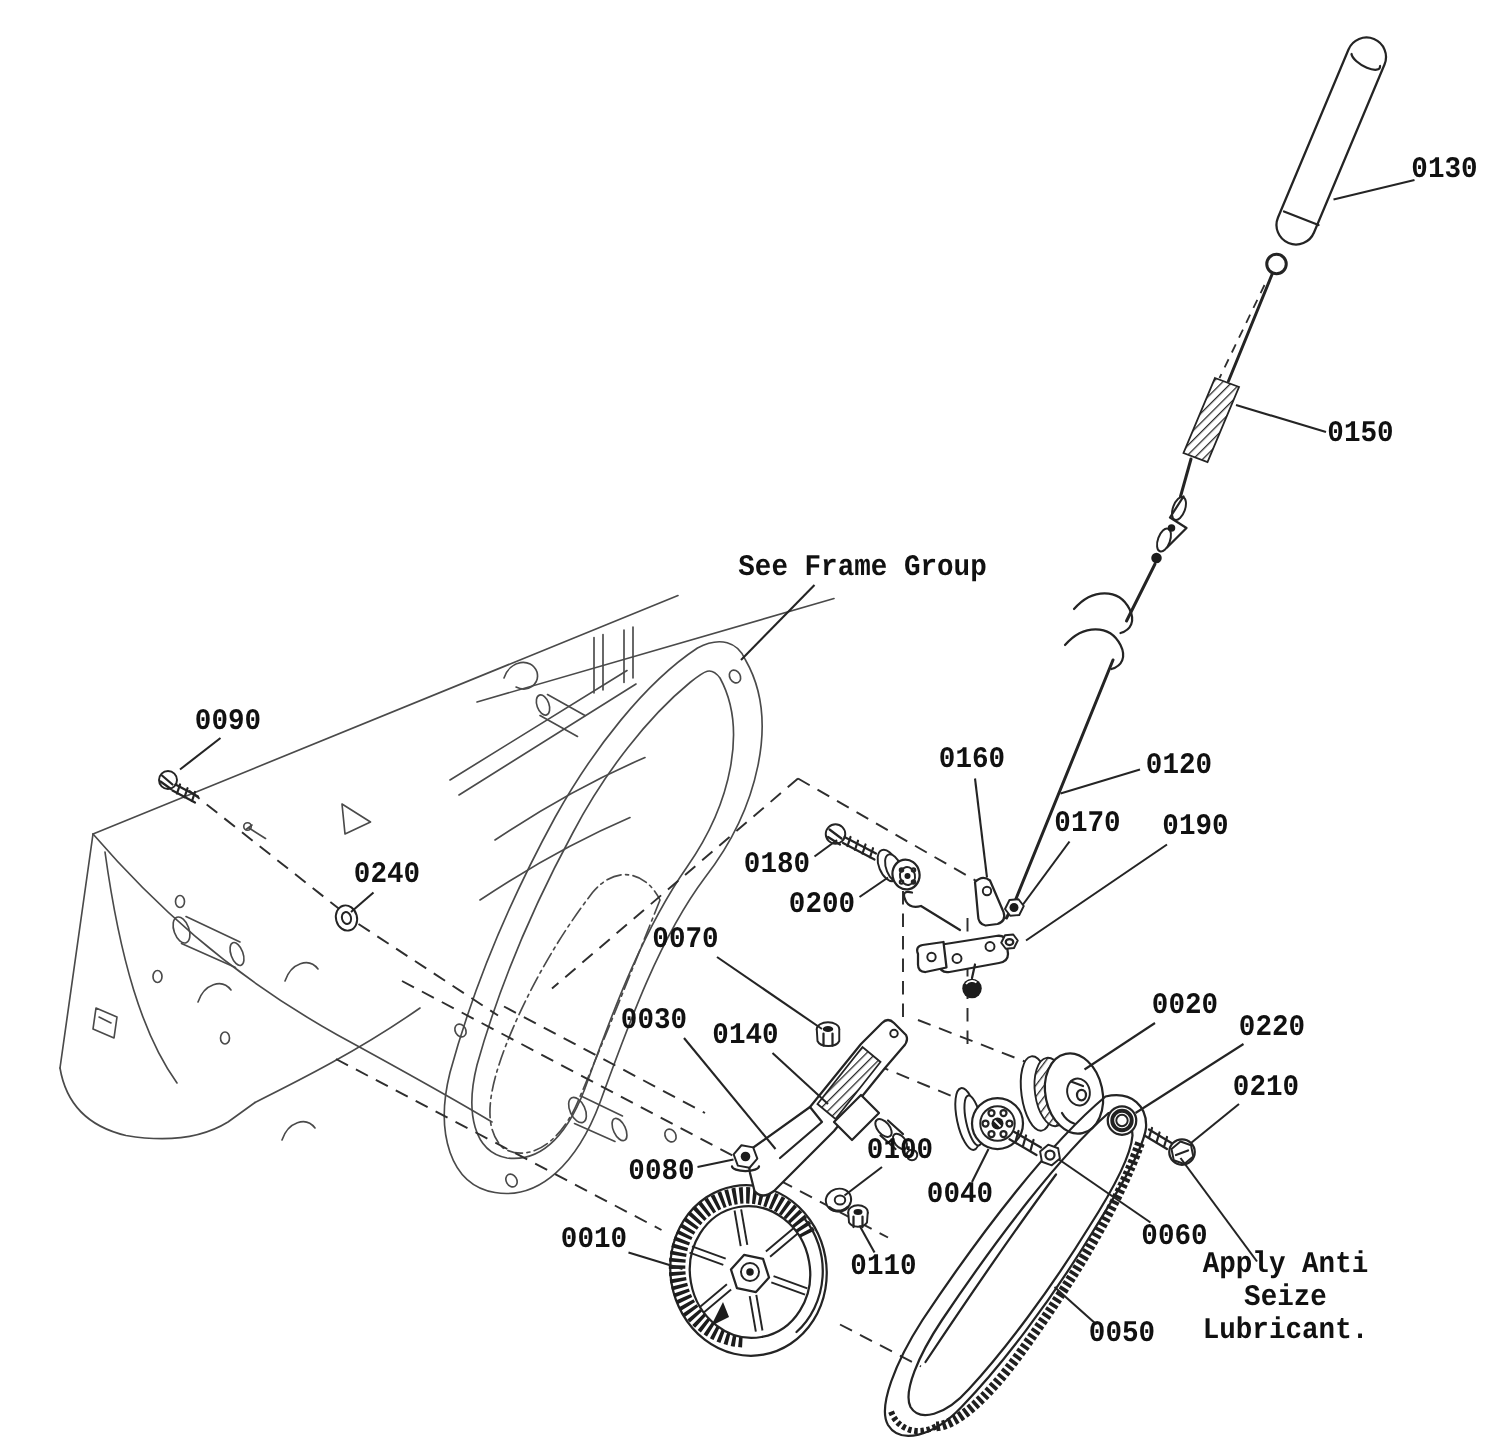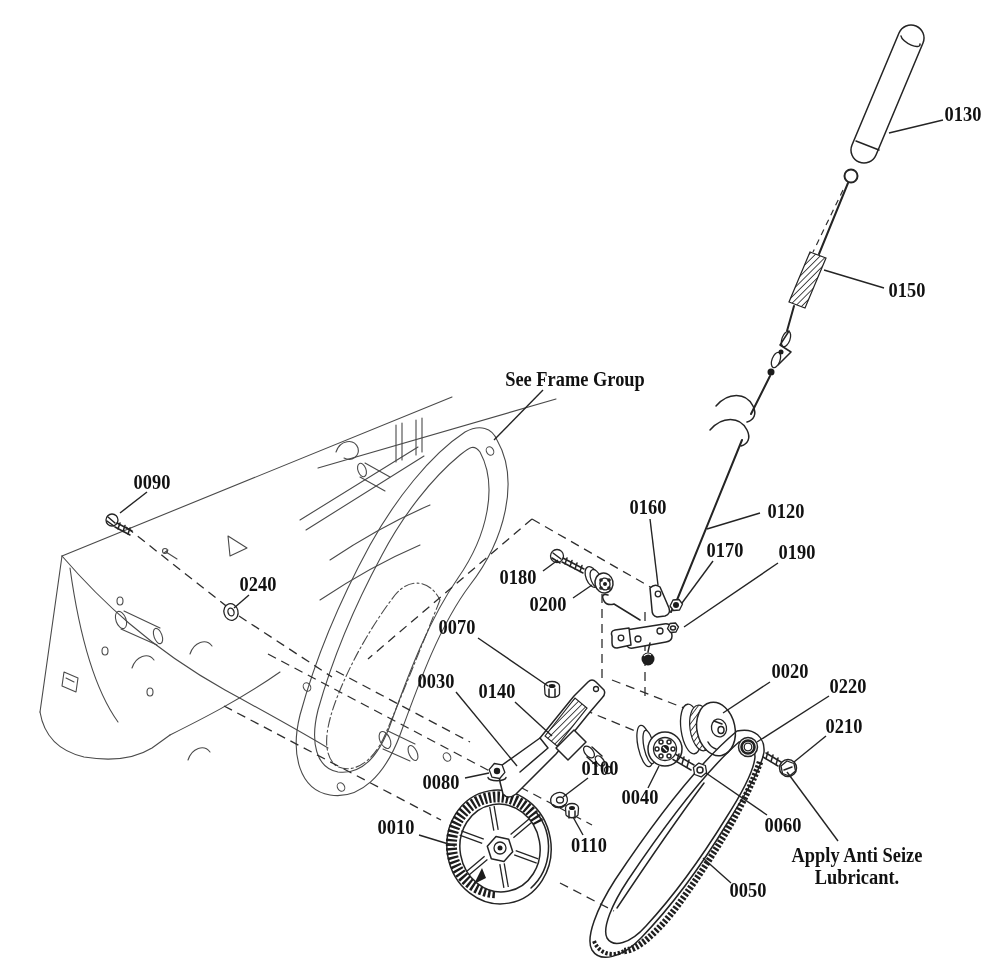--- a/index.html
+++ b/index.html
@@ -1,17 +1,17 @@
 <!DOCTYPE html>
 <html><head>
 <meta charset="utf-8">
 <style>
   html,body{margin:0;padding:0;background:#fff;}
   .stage{position:relative;width:1000px;height:970px;background:#ffffff;overflow:hidden;
-         font-family:Liberation Serif, serif;}
+         font-family:Liberation Mono, monospace;}
   .stage svg.artlayer{position:absolute;left:0;top:0;}
   #labels-layer{position:absolute;left:0;top:0;width:100%;height:100%;pointer-events:none;}
   .plabel{position:absolute;transform:translate(-50%,-50%) scaleX(.92);
           font-weight:bold;font-size:20px;line-height:22px;color:#111;
           white-space:pre-line;text-align:center;letter-spacing:0;}
   
   .ln{stroke:#242424;fill:none;stroke-width:1.5;stroke-linecap:round;stroke-linejoin:round;}
   .ln2{stroke:#242424;fill:none;stroke-width:2;stroke-linecap:round;}
   .lt{stroke:#4a4a4a;fill:none;stroke-width:1.1;stroke-linecap:round;stroke-linejoin:round;}
   .wf{stroke:#242424;fill:#ffffff;stroke-width:1.5;stroke-linejoin:round;}

